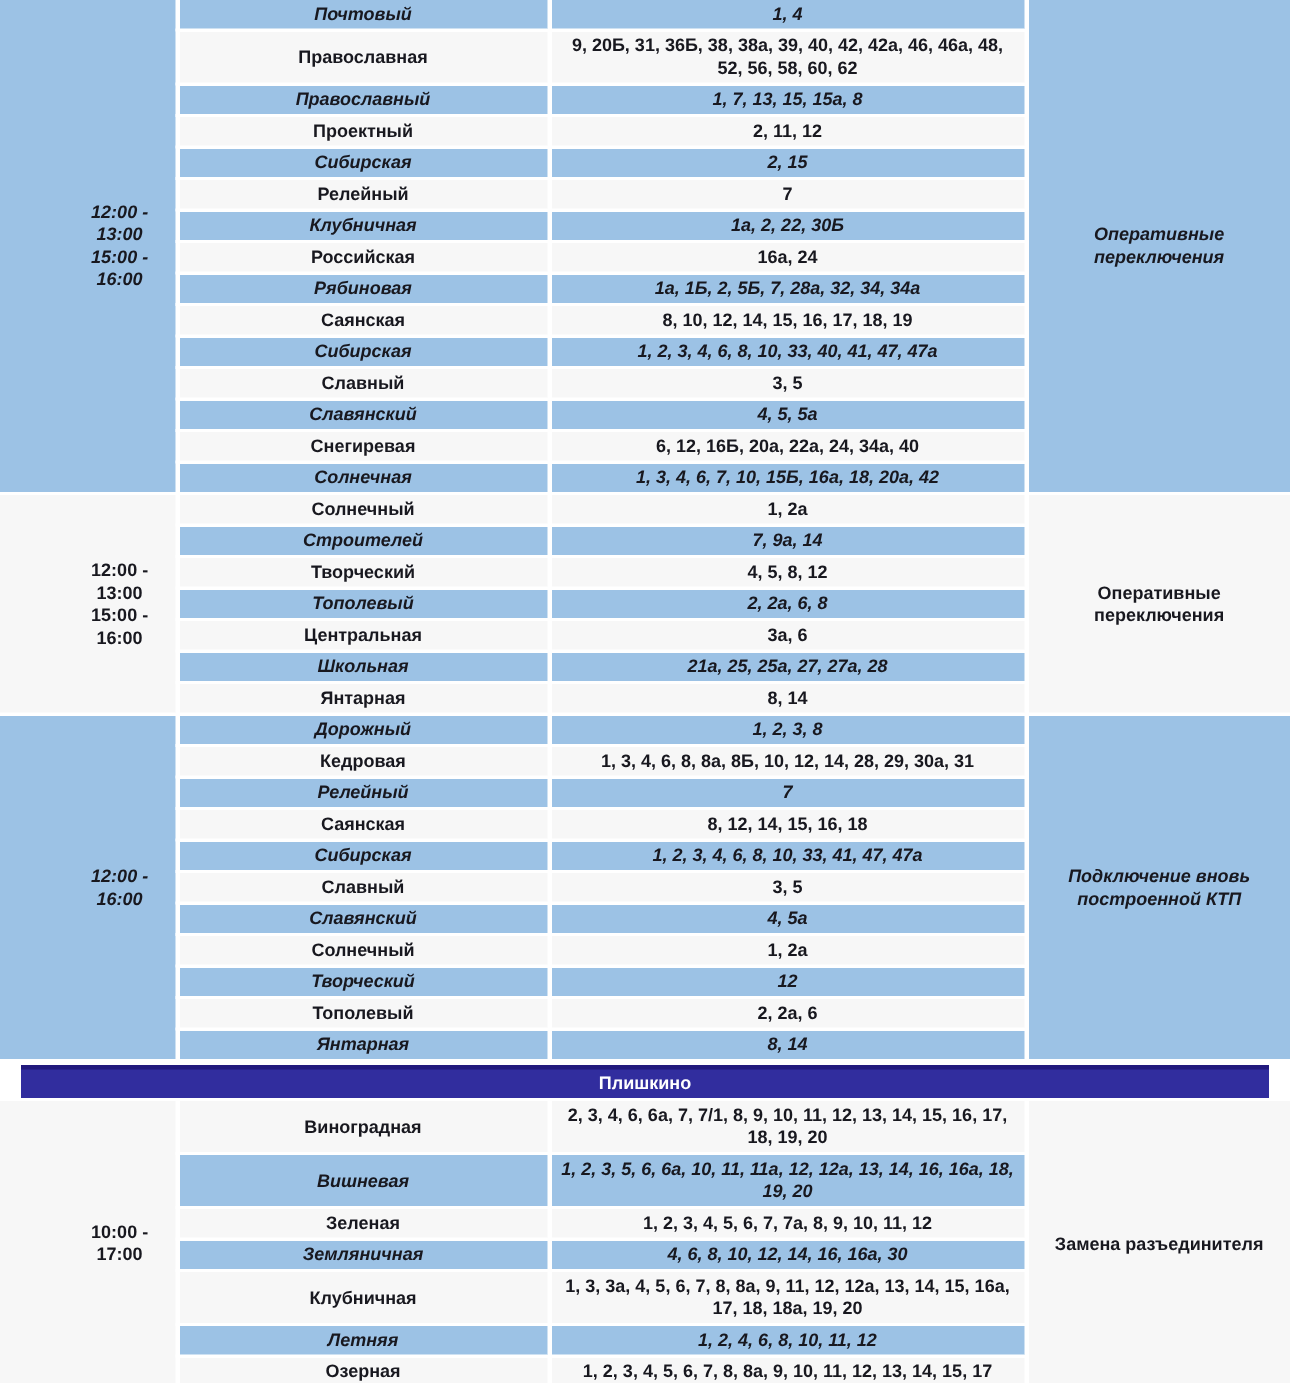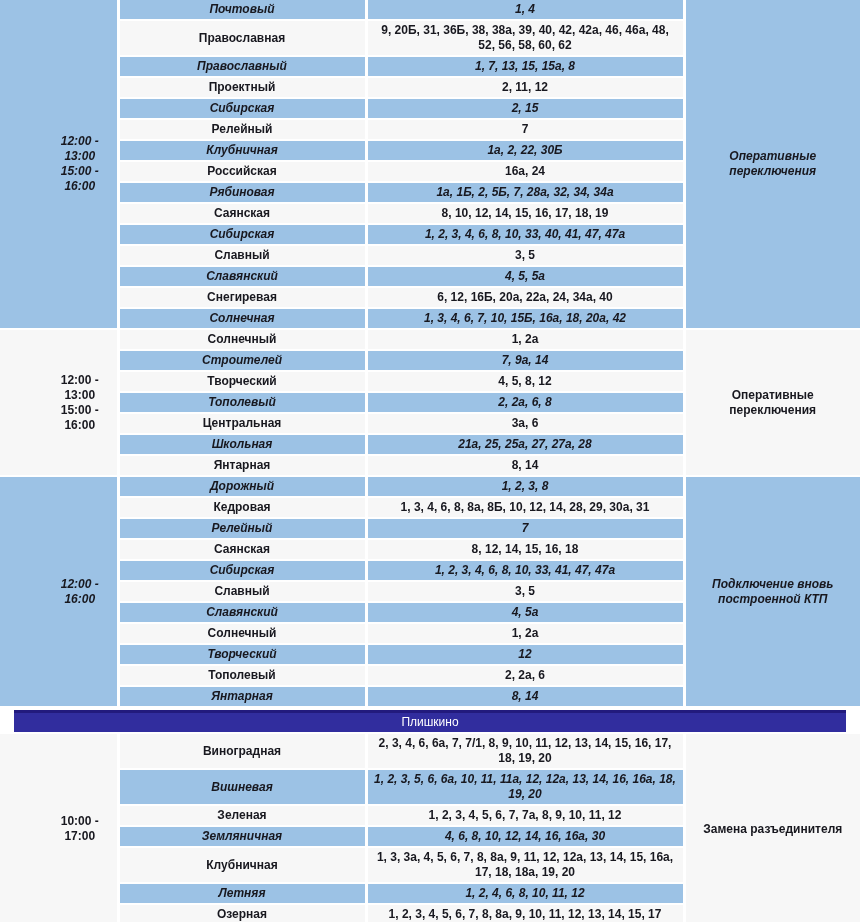--- a/index.html
+++ b/index.html
@@ -41,21 +41,21 @@
   td.time, td.street, td.houses{border-right:3px solid var(--gap);}
   td.time{white-space:pre-line;padding-left:47px;}
   .bg-blue{background:var(--blue);font-style:italic;}
   .bg-white{background:var(--row-white);}
   .divider{
     height:19px;
     margin:2px 14px;
     background:var(--divider-bg);
     border-top:3px solid var(--divider-border);
     color:var(--divider-text);
-    font-weight:normal;
+    font-weight:bold;
     font-size:12px;
     line-height:19px;
     text-align:center;
   }
 </style>
 </head>
 <body>
 
 <table class="tbl">
   <colgroup>

